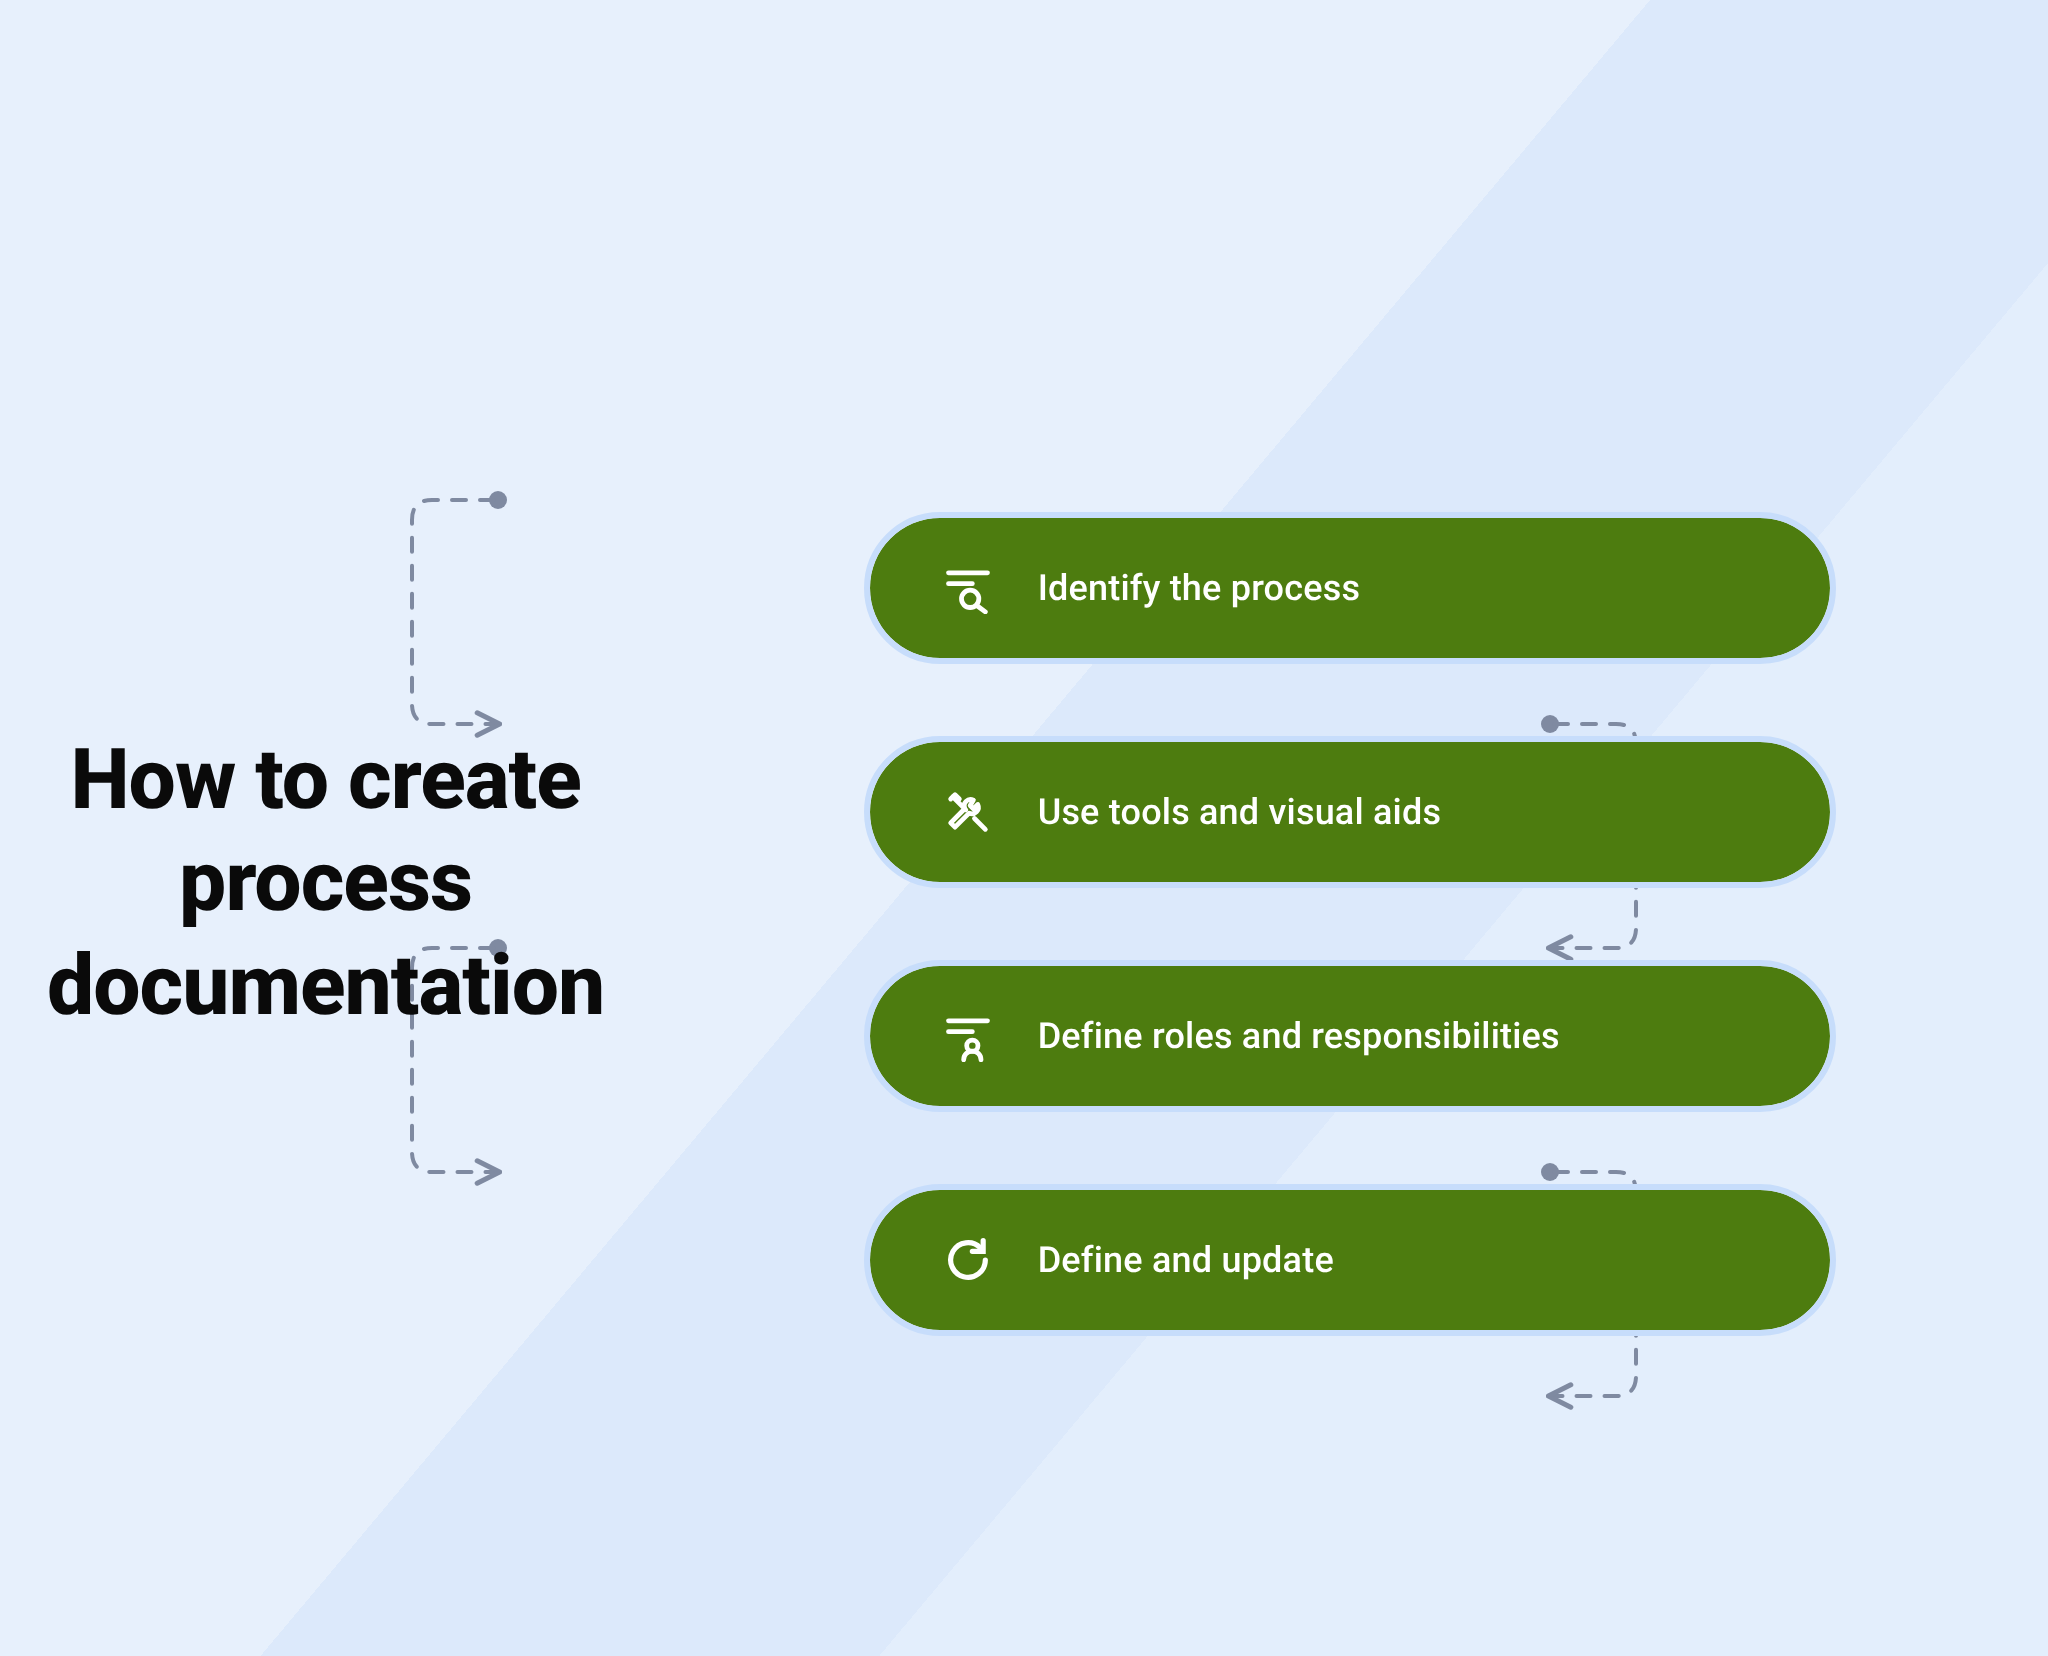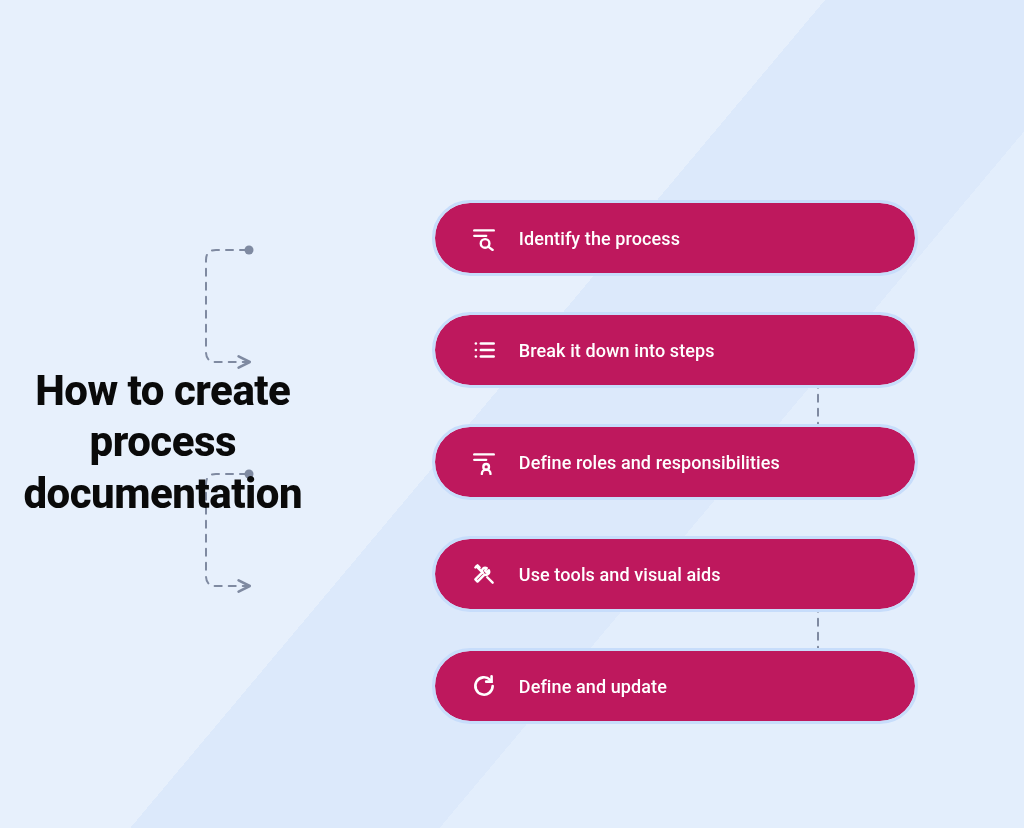--- a/index.html
+++ b/index.html
@@ -53,21 +53,21 @@
     width: 100%;
     display: flex;
     flex-direction: column;
     align-items: center;
     gap: 42px;
   }
 
   .pill {
     width: 480px;
     height: 70px;
-    background: #be185d;
+    background: #4d7c0f;
     border-radius: 40px;
     outline: 3px solid #c7ddfb;
     display: flex;
     align-items: center;
     padding-left: 36px;
     gap: 22px;
     position: relative;
   }
   .pill .icon {
     width: 26px;
@@ -138,60 +138,47 @@
         <svg viewBox="0 0 24 24" width="26" height="26" fill="none" stroke="currentColor" stroke-width="2.2" stroke-linecap="round">
           <line x1="3" y1="5" x2="21" y2="5"></line>
           <line x1="3" y1="10" x2="14" y2="10"></line>
           <circle cx="13" cy="17" r="4"></circle>
           <line x1="16.2" y1="20.2" x2="20" y2="23"></line>
         </svg>
       </span>
       <span class="label">Identify the process</span>
     </div>
 
+
     <div class="pill">
       <span class="icon">
-        <svg viewBox="0 0 24 24" width="26" height="26" fill="none" stroke="currentColor" stroke-width="2.2" stroke-linecap="round">
-          <circle cx="4.5" cy="6" r="1.2" fill="currentColor" stroke="none"></circle>
-          <line x1="9" y1="6" x2="21" y2="6"></line>
-          <circle cx="4.5" cy="12" r="1.2" fill="currentColor" stroke="none"></circle>
-          <line x1="9" y1="12" x2="21" y2="12"></line>
-          <circle cx="4.5" cy="18" r="1.2" fill="currentColor" stroke="none"></circle>
-          <line x1="9" y1="18" x2="21" y2="18"></line>
+        <svg viewBox="0 0 24 24" width="26" height="26" fill="none" stroke="currentColor" stroke-width="2.2" stroke-linecap="round" stroke-linejoin="round">
+          <path d="M14.5 6.5 a3 3 0 0 0 -4 4 L4 17 l2 2 6.5-6.5 a3 3 0 0 0 4-4 l-2 2 -1.5-1.5 z"></path>
+          <line x1="5" y1="5" x2="11" y2="11"></line>
+          <line x1="15" y1="15" x2="20" y2="20"></line>
+          <path d="M4 6 l2-2 2 2"></path>
         </svg>
       </span>
-      <span class="label">Break it down into steps</span>
+      <span class="label">Use tools and visual aids</span>
     </div>
 
     <div class="pill">
       <span class="icon">
         <svg viewBox="0 0 24 24" width="26" height="26" fill="none" stroke="currentColor" stroke-width="2.2" stroke-linecap="round">
           <line x1="3" y1="5" x2="21" y2="5"></line>
           <line x1="3" y1="10" x2="14" y2="10"></line>
           <circle cx="14" cy="16.5" r="2.6"></circle>
           <path d="M10 23 c0-2.4 1.8-4 4-4 s4 1.6 4 4"></path>
         </svg>
       </span>
       <span class="label">Define roles and responsibilities</span>
     </div>
 
     <div class="pill">
       <span class="icon">
-        <svg viewBox="0 0 24 24" width="26" height="26" fill="none" stroke="currentColor" stroke-width="2.2" stroke-linecap="round" stroke-linejoin="round">
-          <path d="M14.5 6.5 a3 3 0 0 0 -4 4 L4 17 l2 2 6.5-6.5 a3 3 0 0 0 4-4 l-2 2 -1.5-1.5 z"></path>
-          <line x1="5" y1="5" x2="11" y2="11"></line>
-          <line x1="15" y1="15" x2="20" y2="20"></line>
-          <path d="M4 6 l2-2 2 2"></path>
-        </svg>
-      </span>
-      <span class="label">Use tools and visual aids</span>
-    </div>
-
-    <div class="pill">
-      <span class="icon">
         <svg viewBox="0 0 24 24" width="26" height="26" fill="none" stroke="currentColor" stroke-width="2.4" stroke-linecap="round">
           <path d="M20 12 a8 8 0 1 1 -2.34 -5.66"></path>
           <polyline points="19 3 19 8 14 8"></polyline>
         </svg>
       </span>
       <span class="label">Define and update</span>
     </div>
 
   </div>
 </div>

